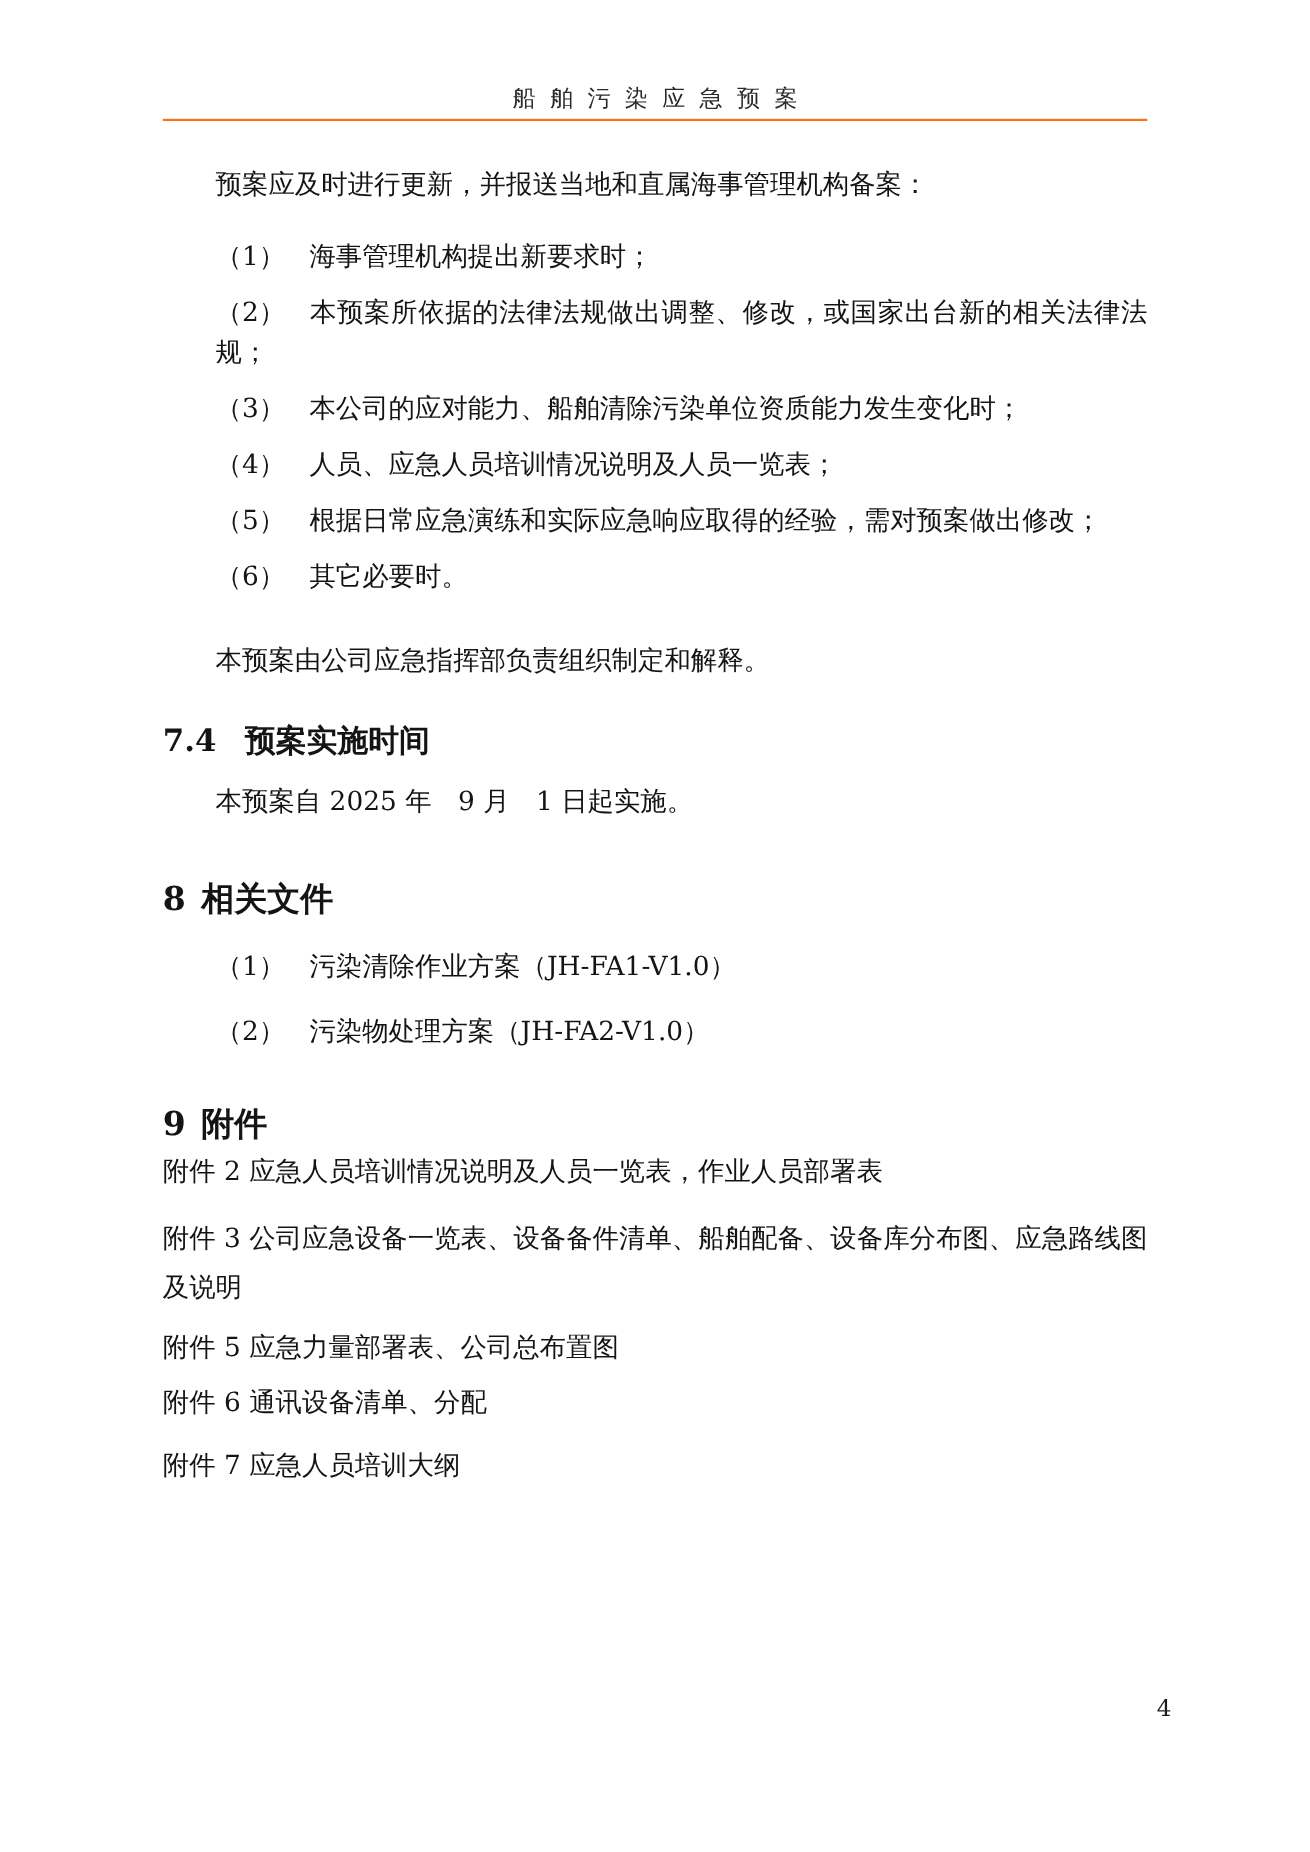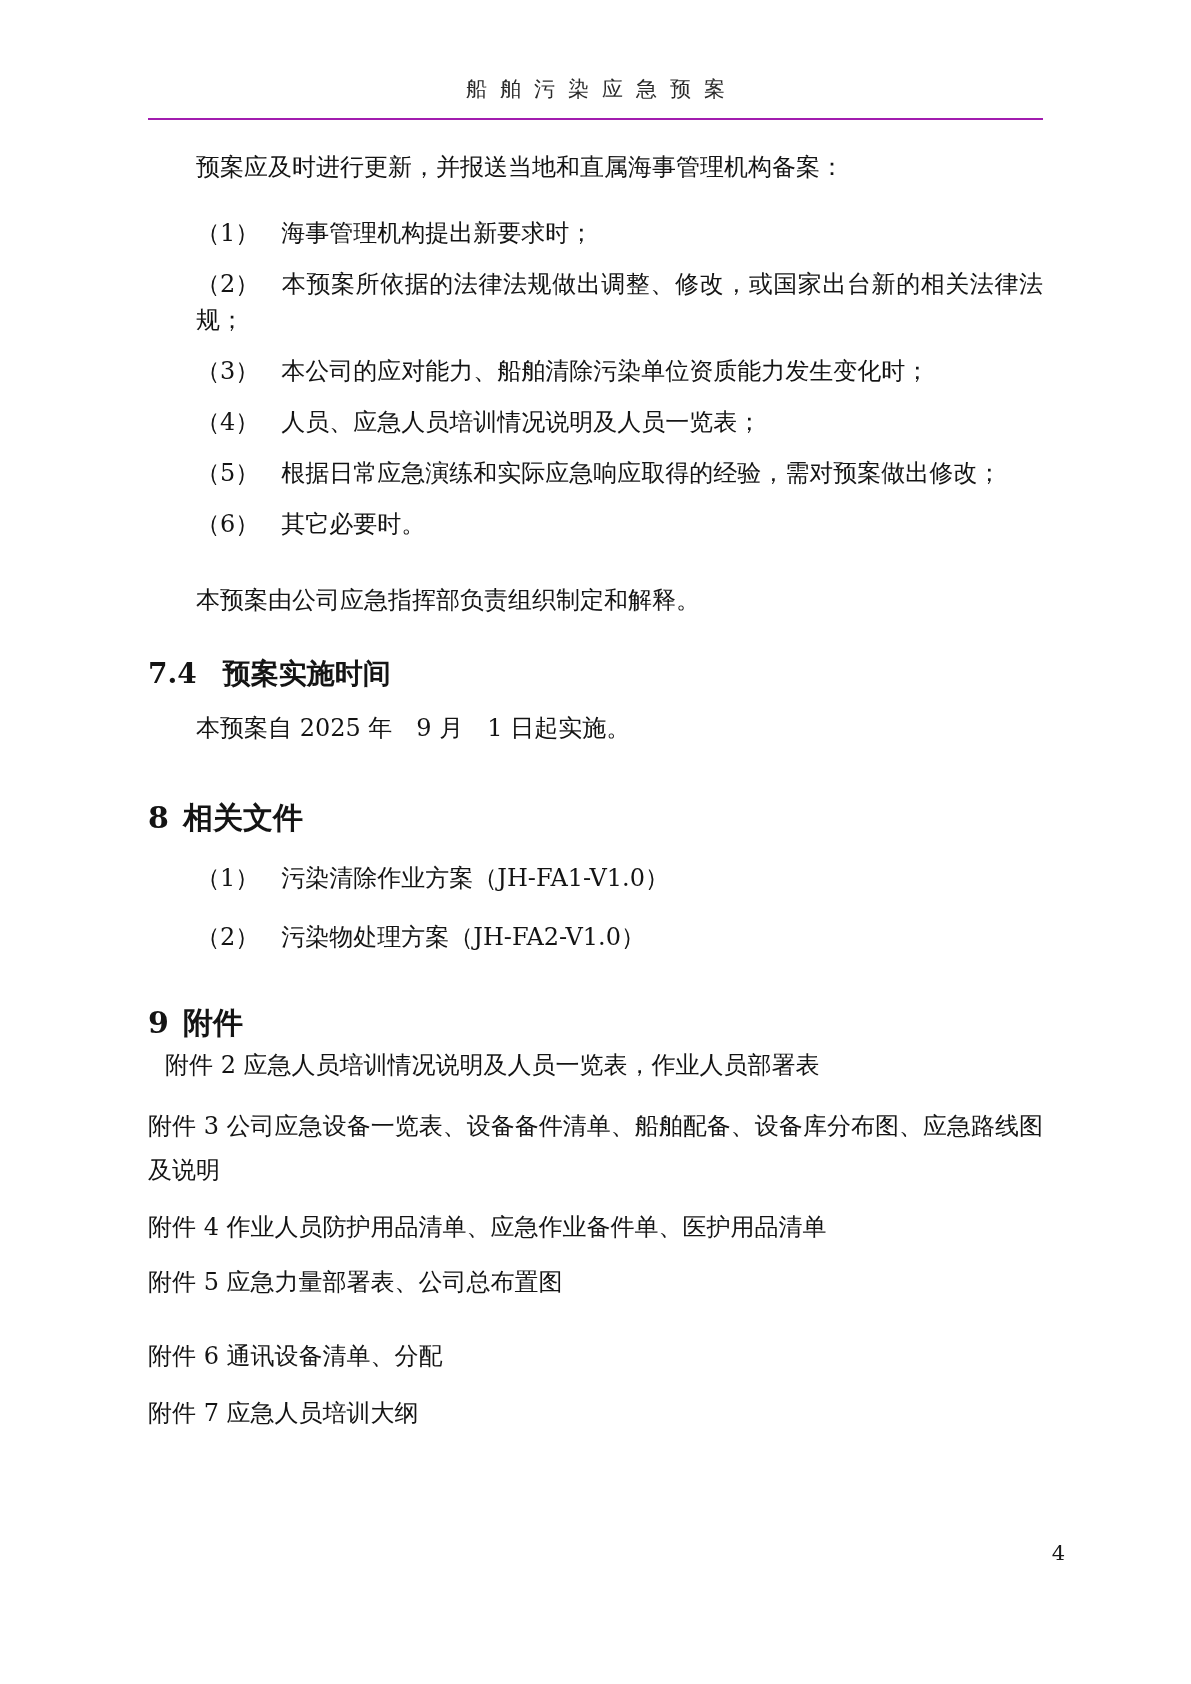--- a/index.html
+++ b/index.html
@@ -10,22 +10,22 @@
     height: 1684px;
     margin: 0 auto;
     background: #ffffff;
     color: #141414;
     font-family: "DejaVu Serif", "Liberation Serif", serif;
     overflow: hidden;
   }
   .header {
     position: absolute;
     top: 0; left: 148px; right: 148px;
-    padding: 79px 0 18px 0;
-    border-bottom: 2px solid #a21caf;
+    padding: 79px 0 8px 0;
+    border-bottom: 2px solid #f97316;
   }
   .header-title {
     text-align: center;
     font-size: 21px;
     line-height: 21px;
     letter-spacing: 13px;
     padding-left: 13px;
     color: #2a2a2a;
   }
   .content {
@@ -43,24 +43,24 @@
   .sec-body { text-indent: 48px; }
   .sb1 { margin-top: 40px; }
   .sb2 { margin-top: 18px; }
   h2 { font-size: 30px; line-height: 40px; font-weight: bold; margin-top: 52px; }
   h2 .h-num2 { margin-right: 14px; }
   h2.h9 { margin-top: 48px; }
   .doc1 { margin-top: 22px; }
   .doc2 { margin-top: 23px; }
   .att { font-size: 24px; line-height: 44px; text-align: justify; margin-top: 13px; }
   .a1 { margin-top: 17px; padding-left: 5px; }
-  .a2 { margin-top: 0; margin-left: 17px; }
+  .a2 { margin-top: 0; }
   .a3 { margin-top: 17px; }
   .a5 { margin-top: 11px; }
-  .a6 { margin-top: 30px; }
+  .a6 { margin-top: 6px; }
   .page-num {
     position: absolute;
     top: 1543px; right: 126px;
     font-size: 21px; line-height: 21px;
     color: #1a1a1a;
   }
 </style>
 </head>
 <body>
 
@@ -87,21 +87,20 @@
     <p class="body-text sec-body sb2">本预案自 2025 年　9 月　1 日起实施。</p>
 
     <h2><span class="h-num2">8</span><span>相关文件</span></h2>
     <p class="body-text cond doc1"><span class="num">（1）</span><span>污染清除作业方案（JH-FA1-V1.0）</span></p>
     <p class="body-text cond doc2"><span class="num">（2）</span><span>污染物处理方案（JH-FA2-V1.0）</span></p>
 
     <h2 class="h9"><span class="h-num2">9</span><span>附件</span></h2>
 
     <p class="att a2">附件 2 应急人员培训情况说明及人员一览表，作业人员部署表</p>
     <p class="att a3">附件 3 公司应急设备一览表、设备备件清单、船舶配备、设备库分布图、应急路线图及说明</p>
-    <p class="att a4">附件 4 作业人员防护用品清单、应急作业备件单、医护用品清单</p>
     <p class="att a5">附件 5 应急力量部署表、公司总布置图</p>
     <p class="att a6">附件 6 通讯设备清单、分配</p>
     <p class="att a7">附件 7 应急人员培训大纲</p>
 
   </div>
 
   <div class="page-num">4</div>
 
 </div>
 

